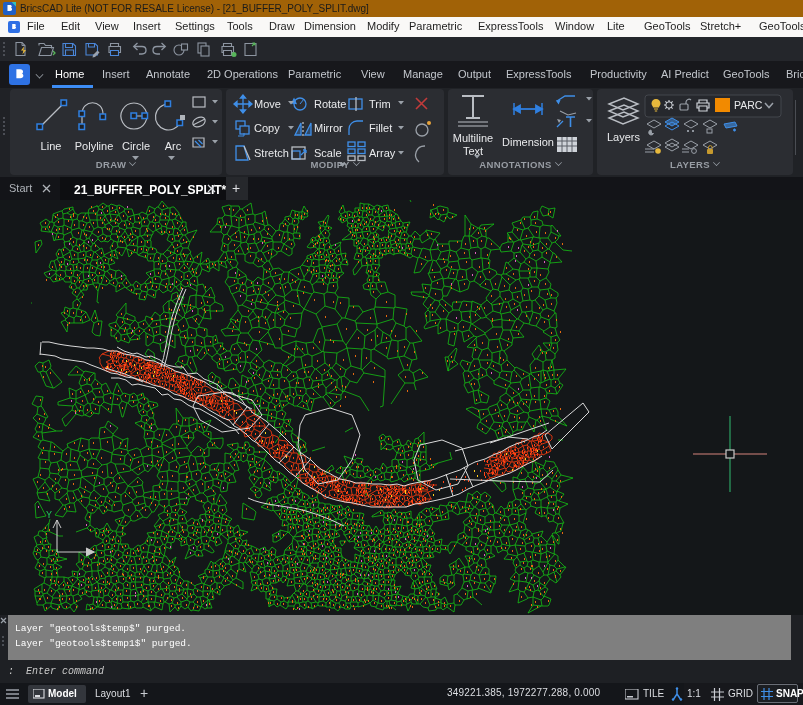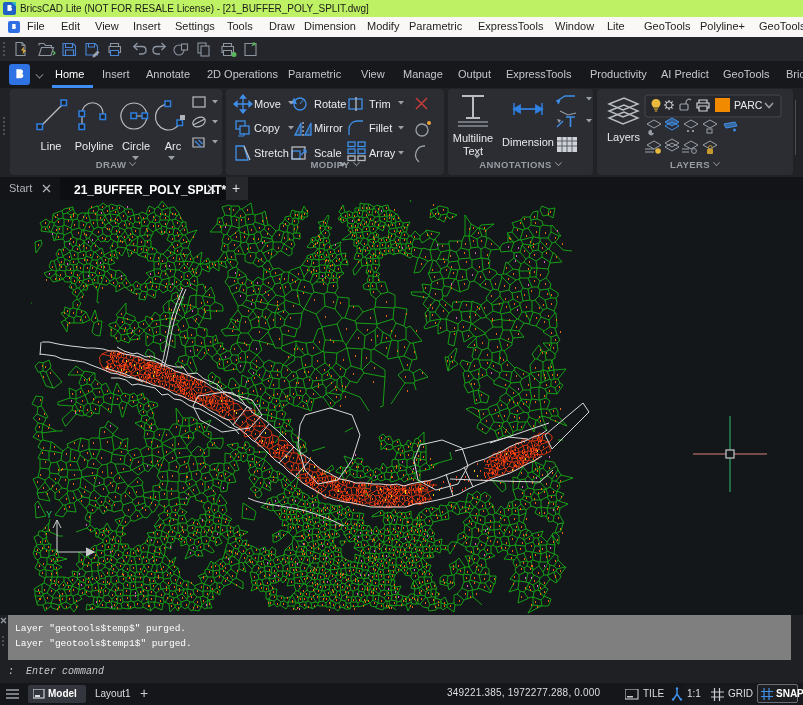--- a/index.html
+++ b/index.html
@@ -1,18 +1,18 @@
 <!DOCTYPE html>
 <html><head><meta charset="utf-8"><style>
 *{margin:0;padding:0;box-sizing:border-box}
 html,body{width:803px;height:705px;overflow:hidden;background:#17181c;font-family:"Liberation Sans",sans-serif}
 .abs{position:absolute}
 #app{position:relative;width:803px;height:705px}
 
-#title{left:0;top:0;width:803px;height:17px;background:#bef264;color:#1b1b1b;font-size:11px}
+#title{left:0;top:0;width:803px;height:17px;background:#a16207;color:#1b1b1b;font-size:11px}
 #title .txt{left:20px;top:3px;font-size:10px;letter-spacing:-.05px}
 
 #menu{left:0;top:17px;width:803px;height:20px;background:#f9f8f7;color:#1e1e1e;font-size:11px}
 #menu span{position:absolute;top:3px}
 
 #qtb{left:0;top:37px;width:803px;height:24px;background:#24262b}
 
 #rtabs{left:0;top:61px;width:803px;height:27px;background:#17181c;color:#c3c7cd;font-size:11px}
 #rtabs span{position:absolute;top:7px}
 #rtabs .act{color:#fff}
@@ -58,21 +58,21 @@
       <span style="left:175px">Settings</span>
       <span style="left:227px">Tools</span>
   <span style="left:269px">Draw</span>
       <span style="left:304px">Dimension</span>
       <span style="left:367px">Modify</span>
   <span style="left:409px">Parametric</span>
       <span style="left:478px">ExpressTools</span>
       <span style="left:555px">Window</span>
   <span style="left:607px">Lite</span>
       <span style="left:644px">GeoTools</span>
-      <span style="left:700px">Polyline+</span>
+      <span style="left:700px">Stretch+</span>
   <span style="left:759px">GeoTools</span>
 </div>
 
 <div id="qtb" class="abs">
   <svg class="abs" style="left:2px;top:4px" width="4" height="16">
         <g fill="#5a5e66">
           <circle cx="2" cy="2" r="1"></circle>
           <circle cx="2" cy="6" r="1"></circle>
           <circle cx="2" cy="10" r="1"></circle>
           <circle cx="2" cy="14" r="1"></circle>

